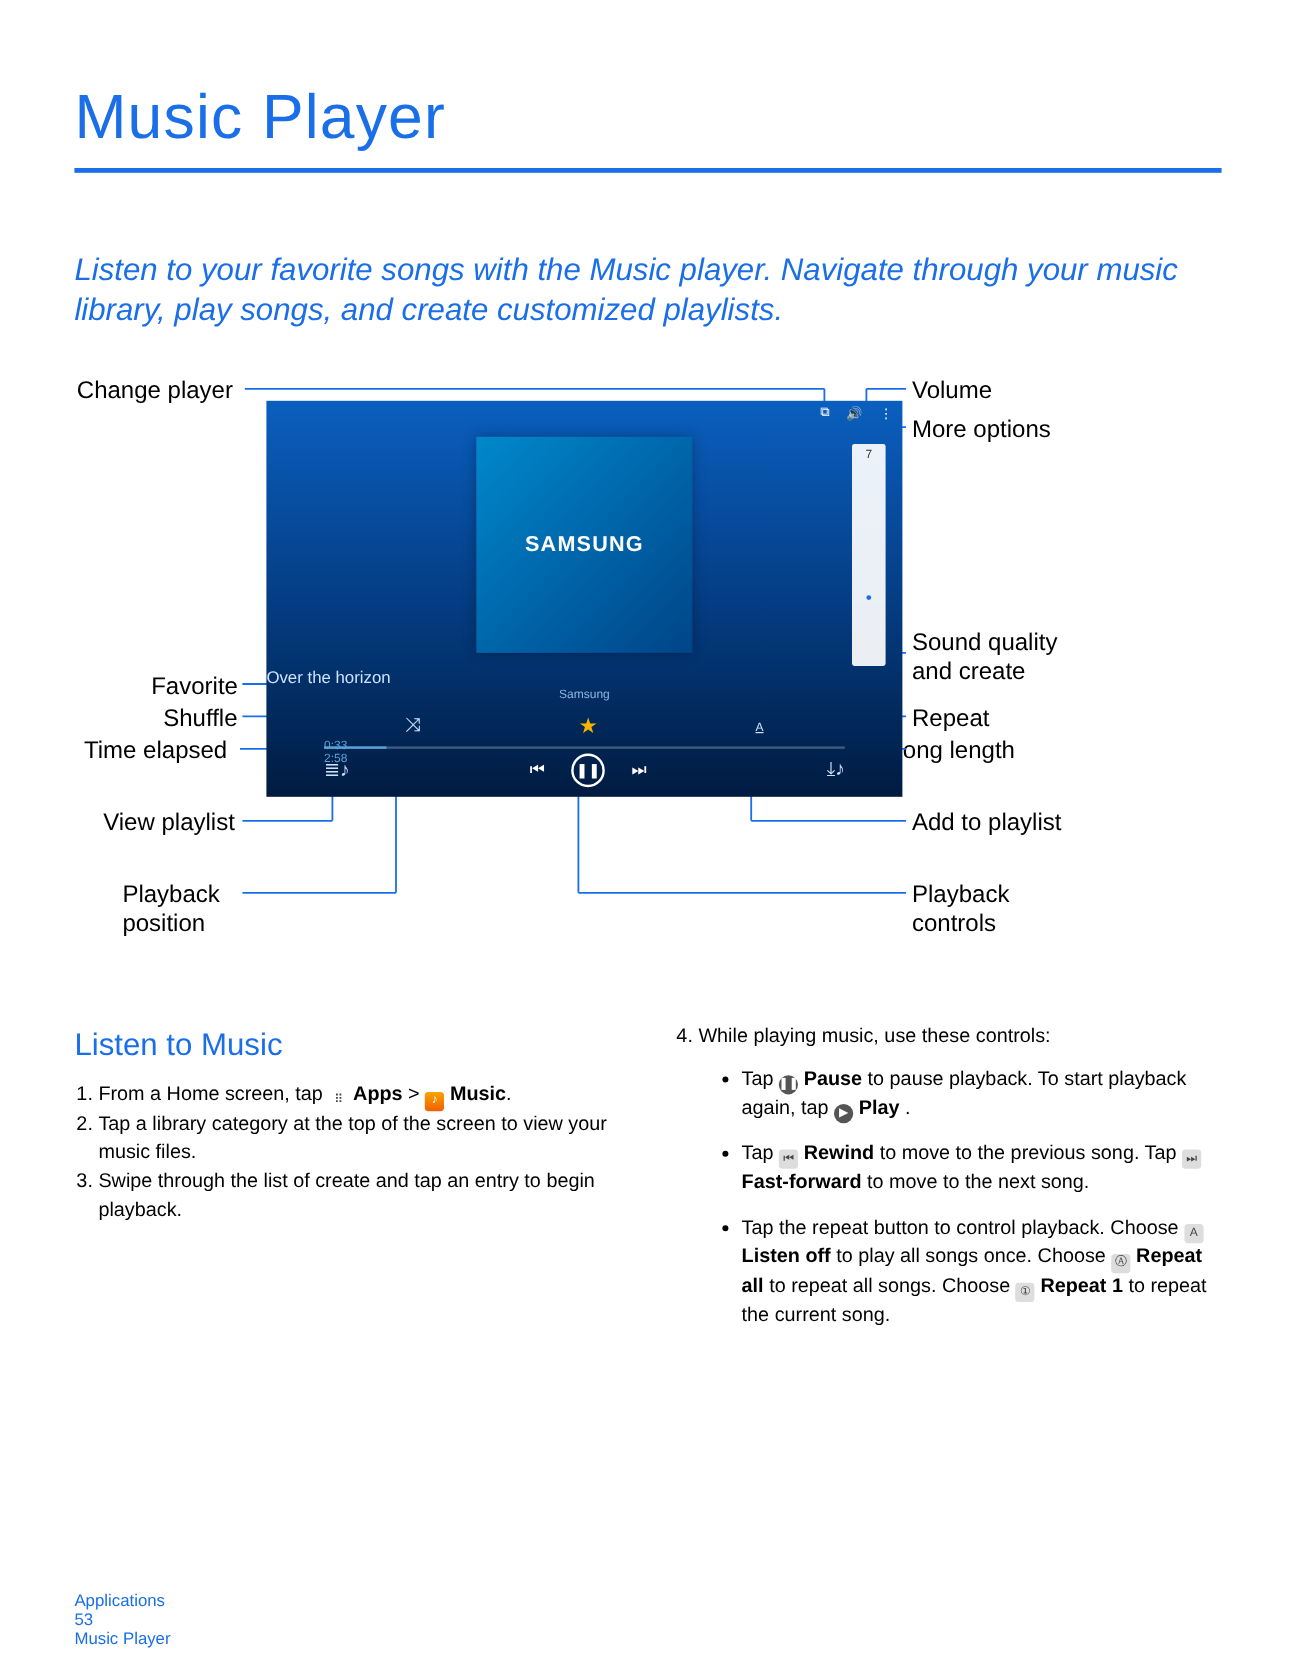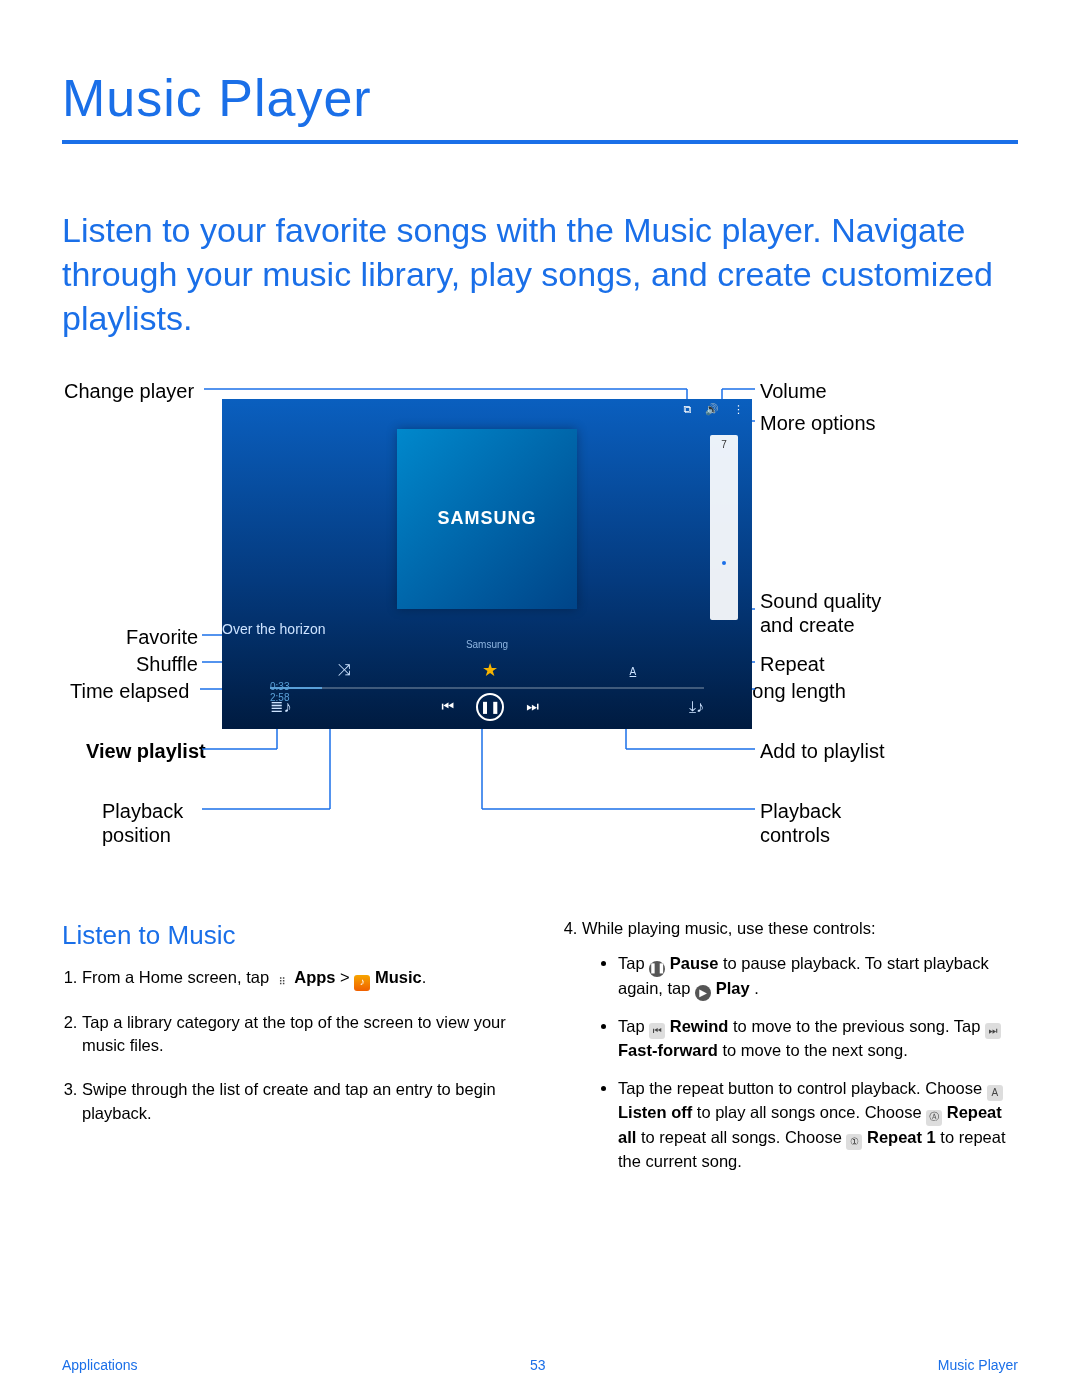--- a/index.html
+++ b/index.html
@@ -1,20 +1,20 @@
 <!DOCTYPE html>
 <html><head>
 <meta charset="utf-8">
 <style>
 * { margin:0; padding:0; box-sizing:border-box; }
 body { font-family: Arial, Helvetica, sans-serif; background:#fff; width:1080px; height:1397px; position:relative; color:#000; }
 .page { padding:68px 62px 0 62px; }
 h1.title { font-size:52px; font-weight:400; color:#1a6fe8; letter-spacing:1px; }
 .rule { border:none; border-top:4px solid #1a6fe8; margin-top:12px; }
-.intro { font-size:34px; color:#1a6fe8; margin-top:64px; line-height:1.3; }
+.intro { font-size:26px; font-style:italic; color:#1a6fe8; margin-top:64px; line-height:1.3; }
 
 .diagram { position:relative; width:960px; height:490px; margin-top:38px; }
 .label { position:absolute; font-size:20px; color:#000; line-height:1.2; }
 
 
 svg.lines { position:absolute; top:0; left:0; width:960px; height:490px; pointer-events:none; }
 svg.lines line { stroke:#1a6fe8; stroke-width:1.5; }
 
 .player { position:absolute; left:160px; top:20px; width:530px; height:330px; background:linear-gradient(180deg,#0a5fbf 0%,#043a7e 55%,#001b40 100%); overflow:hidden; }
 .topbar { position:absolute; top:4px; right:8px; display:flex; gap:14px; align-items:center; }
@@ -40,45 +40,45 @@
 .bottomrow { position:absolute; bottom:2px; left:0; right:0; display:flex; justify-content:space-between; align-items:center; padding:0 48px 6px 48px;}
 .playlisticon, .addicon { color:#cde3ff; font-size:16px; }
 .transport { display:flex; align-items:center; gap:22px; color:#fff; }
 .transport .rw, .transport .ff { font-size:14px; }
 .pausebtn { width:28px; height:28px; border:2px solid #fff; border-radius:50%; display:flex; align-items:center; justify-content:center; color:#fff; font-size:12px; }
 
 .body-cols { display:flex; gap:44px; margin-top:48px; font-size:16.5px; line-height:1.45; }
 .col { flex:1; }
 h2.sub { color:#1a6fe8; font-size:26px; font-weight:400; margin-bottom:12px; }
 ol { padding-left:20px; }
-ol li { margin-bottom:20px; }
+ol li { margin-bottom:0; }
 ul.bullets { list-style:disc; padding-left:36px; }
 ul.bullets li { margin-bottom:14px; }
 .inline-icon { display:inline-flex; vertical-align:-2px; width:16px; height:16px; border-radius:3px; align-items:center; justify-content:center; font-size:10px; color:#444; background:#ddd;}
 .inline-icon.grid { background:none; letter-spacing:-1px;}
 .inline-icon.music { background:linear-gradient(180deg,#f7a500,#f06000); color:#fff;}
 .inline-icon.circle { border-radius:50%; background:#555; color:#fff; }
 
-.footer { position:absolute; bottom:24px; left:62px; right:62px; display:flex; justify-content:space-between; color:#1a6fe8; font-size:14px; }
+.footer { position:absolute; bottom:24px; left:62px; right:62px; display:flex; justify-content:space-between; color:#1a6fe8; font-size:14px;flex-direction:column; }
 </style>
 </head>
 <body>
 
 <div class="page">
   <h1 class="title">Music Player</h1>
   <hr class="rule">
   <p class="intro">Listen to your favorite songs with the Music player. Navigate through your music library, play songs, and create customized playlists.</p>
 
   <div class="diagram">
 
     <div class="label" style="left:2px; top:0;">Change player</div>
     <div class="label" style="left:64px; top:246px;">Favorite</div>
     <div class="label" style="left:74px; top:273px;">Shuffle</div>
     <div class="label" style="left:8px; top:300px;">Time elapsed</div>
-    <div class="label" style="left:24px; top:360px;font-weight:bold;">View playlist</div>
+    <div class="label" style="left:24px; top:360px;">View playlist</div>
     <div class="label" style="left:40px; top:420px; width:100px;">Playback position</div>
 
     <div class="label" style="left:698px; top:0;">Volume</div>
     <div class="label" style="left:698px; top:32px;">More options</div>
     <div class="label" style="left:698px; top:210px; width:160px;">Sound quality and create</div>
     <div class="label" style="left:698px; top:273px;">Repeat</div>
     <div class="label" style="left:677px; top:300px;">Song length</div>
     <div class="label" style="left:698px; top:360px;">Add to playlist</div>
     <div class="label" style="left:698px; top:420px; width:120px;">Playback controls</div>
 

